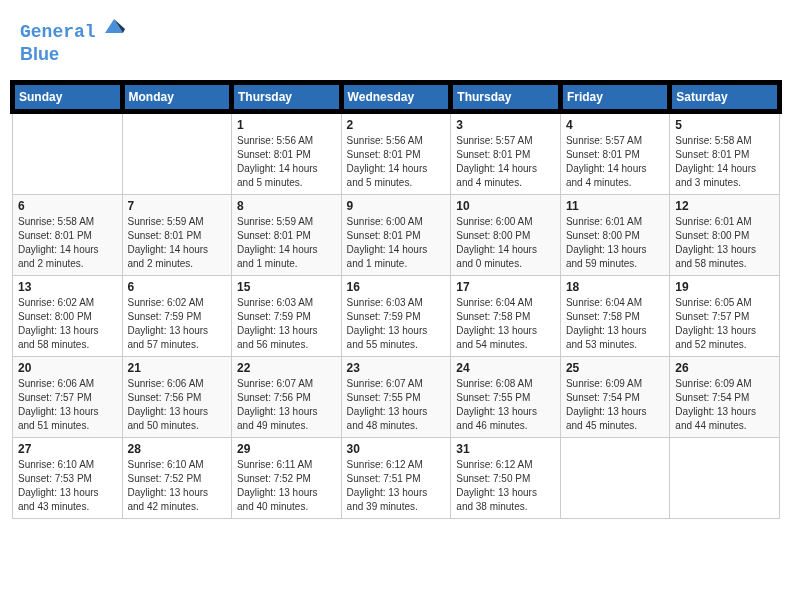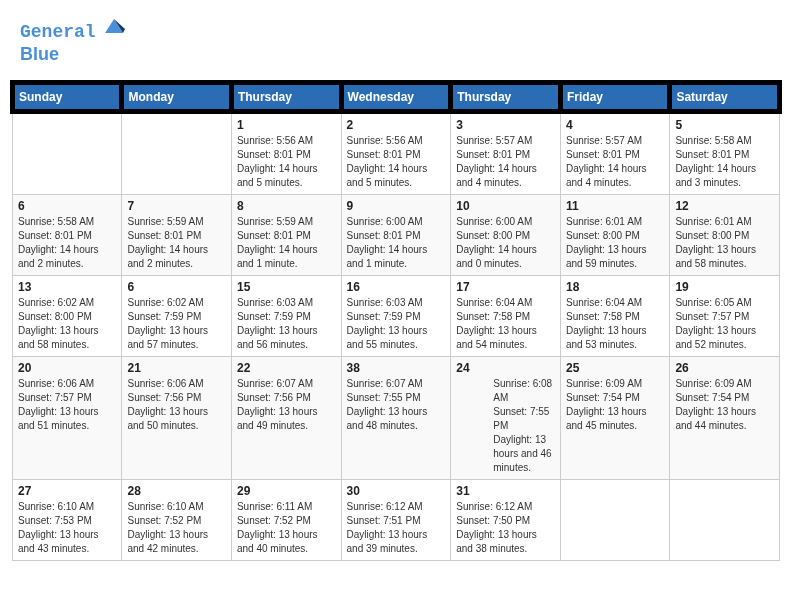--- a/index.html
+++ b/index.html
@@ -256,28 +256,28 @@
 Sunset: 7:56 PM
 Daylight: 13 hours and 50 minutes.</div>
         </td>
         <td>
           <span class="day-number">22</span>
           <div class="day-info" style="white-space: pre-line;">Sunrise: 6:07 AM
 Sunset: 7:56 PM
 Daylight: 13 hours and 49 minutes.</div>
         </td>
         <td>
-          <span class="day-number">38</span>
+          <span class="day-number">23</span>
           <div class="day-info" style="white-space: pre-line;">Sunrise: 6:07 AM
 Sunset: 7:55 PM
 Daylight: 13 hours and 48 minutes.</div>
         </td>
         <td>
           <span class="day-number">24</span>
-          <div class="day-info" style="white-space: pre-line; margin-left: 37px;">Sunrise: 6:08 AM
+          <div class="day-info" style="white-space: pre-line;">Sunrise: 6:08 AM
 Sunset: 7:55 PM
 Daylight: 13 hours and 46 minutes.</div>
         </td>
         <td>
           <span class="day-number">25</span>
           <div class="day-info" style="white-space: pre-line;">Sunrise: 6:09 AM
 Sunset: 7:54 PM
 Daylight: 13 hours and 45 minutes.</div>
         </td>
         <td>

